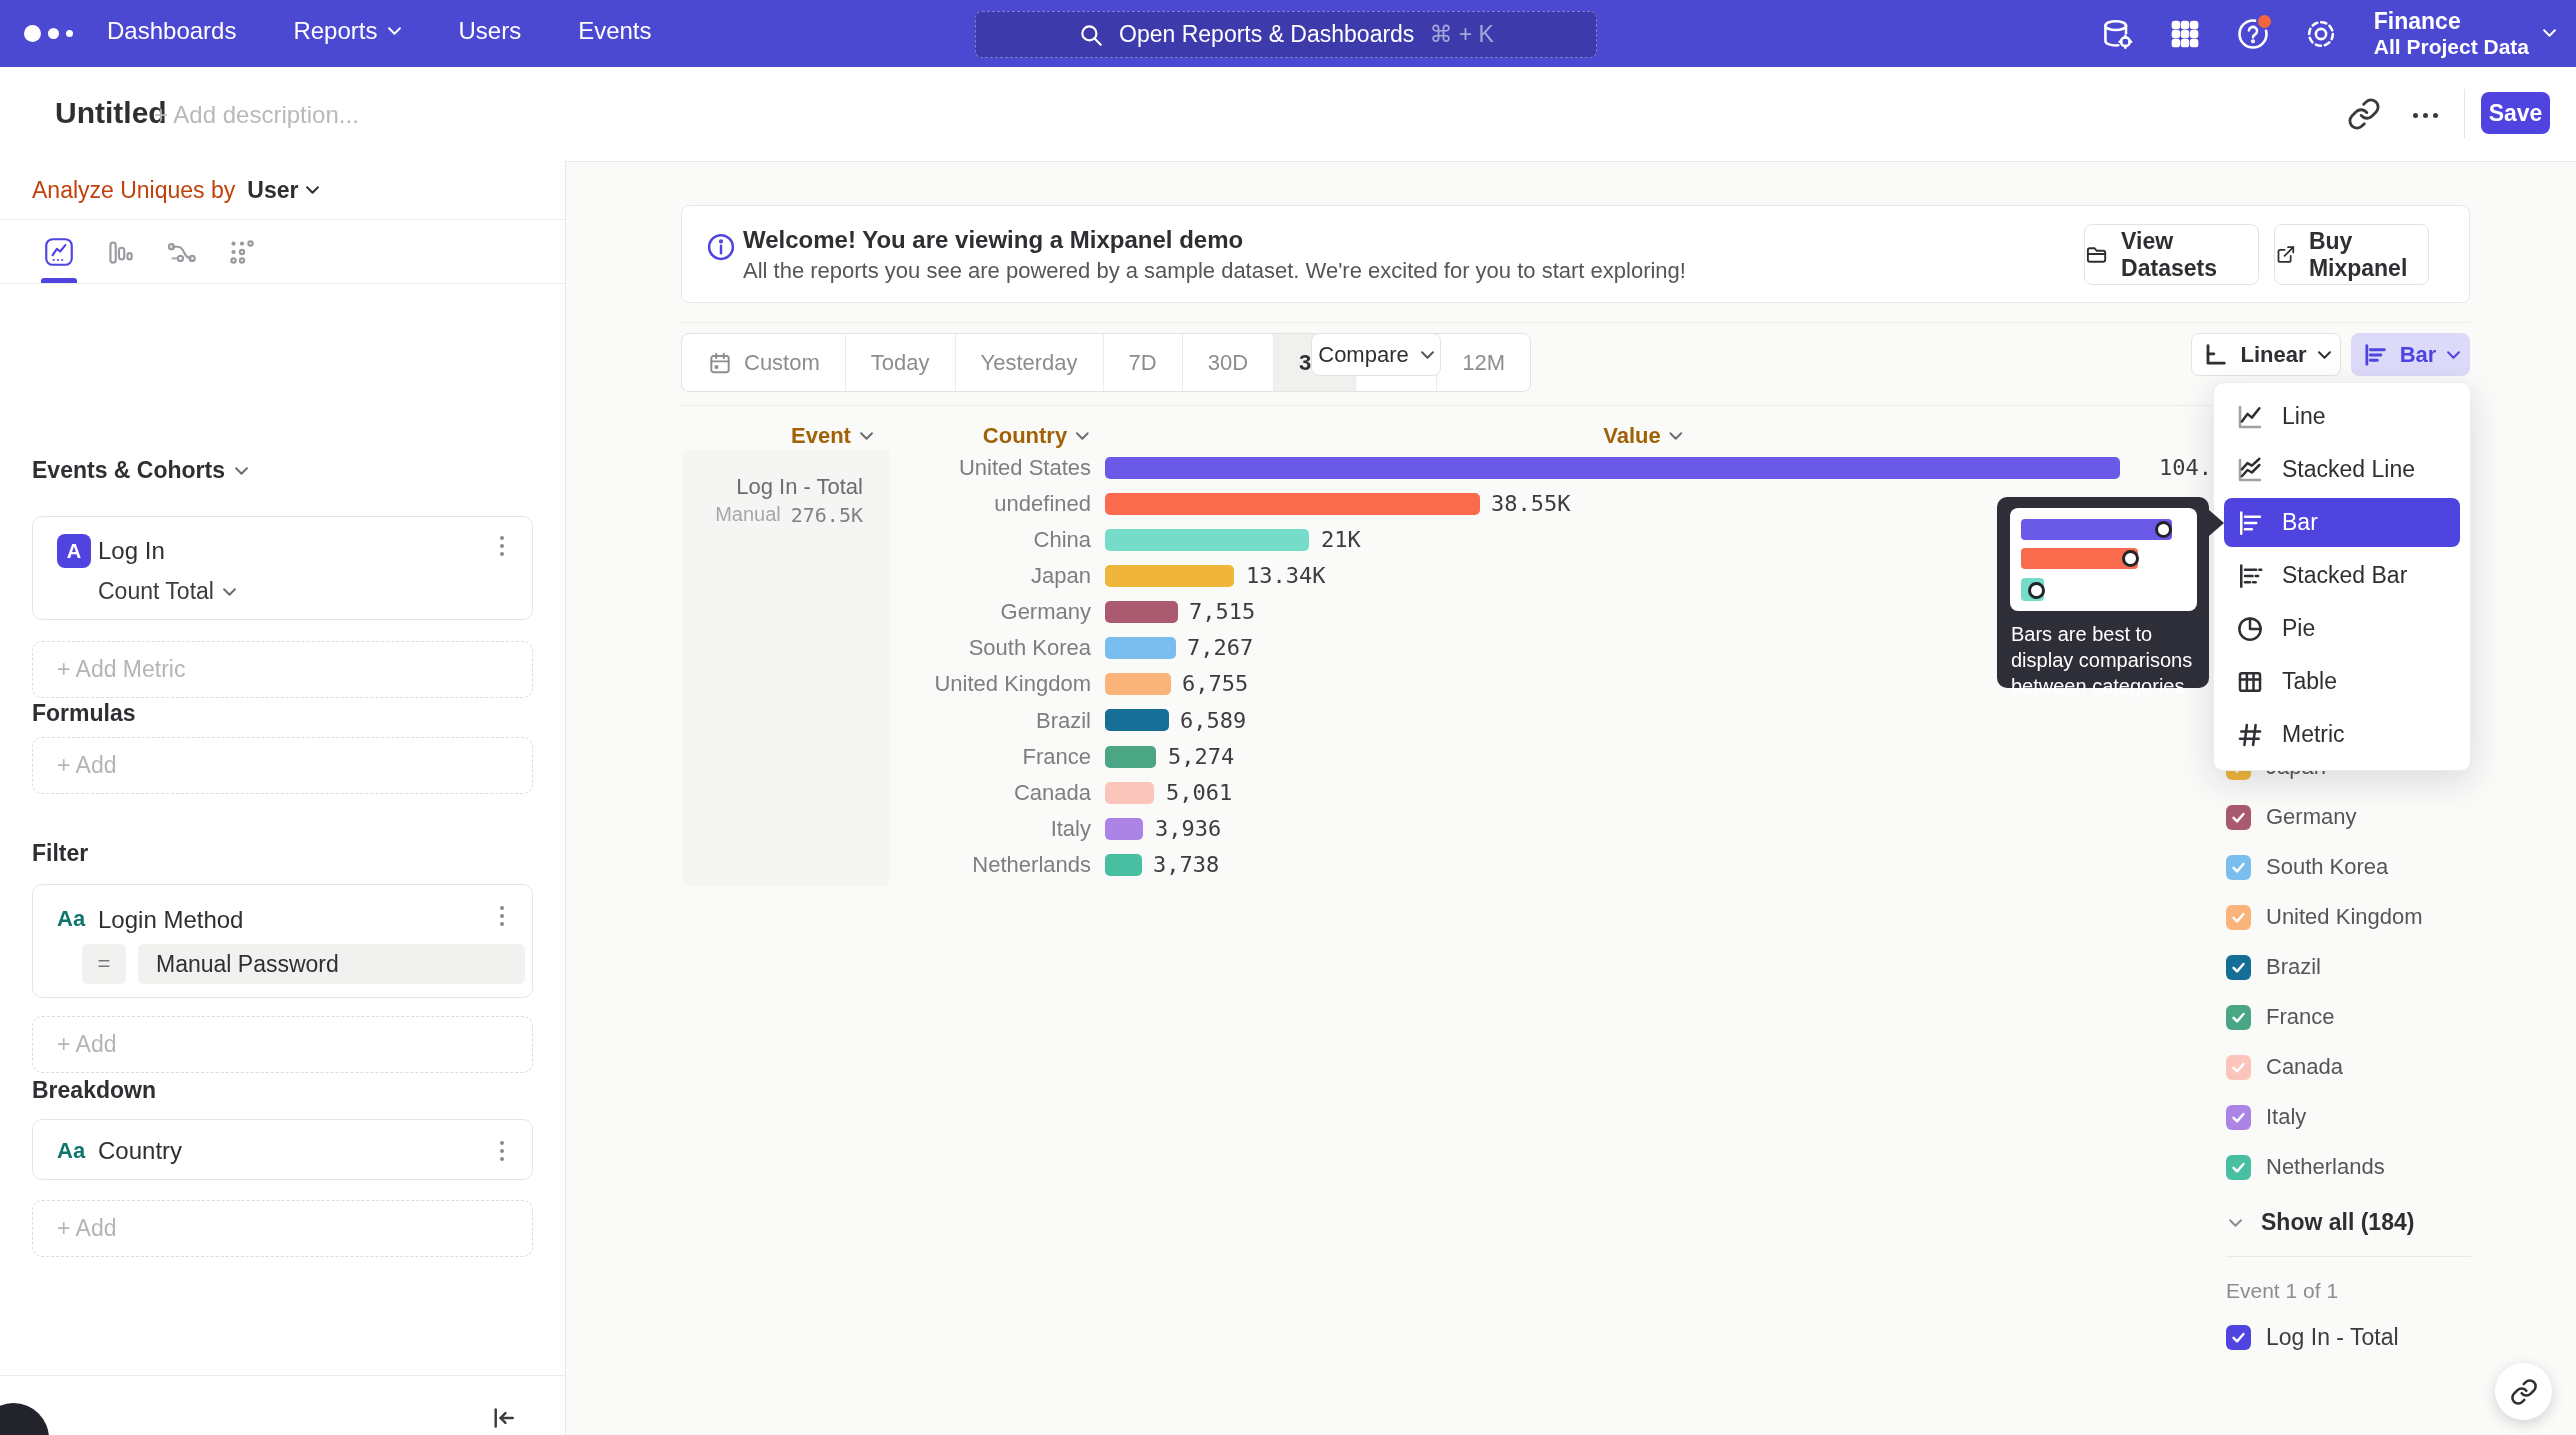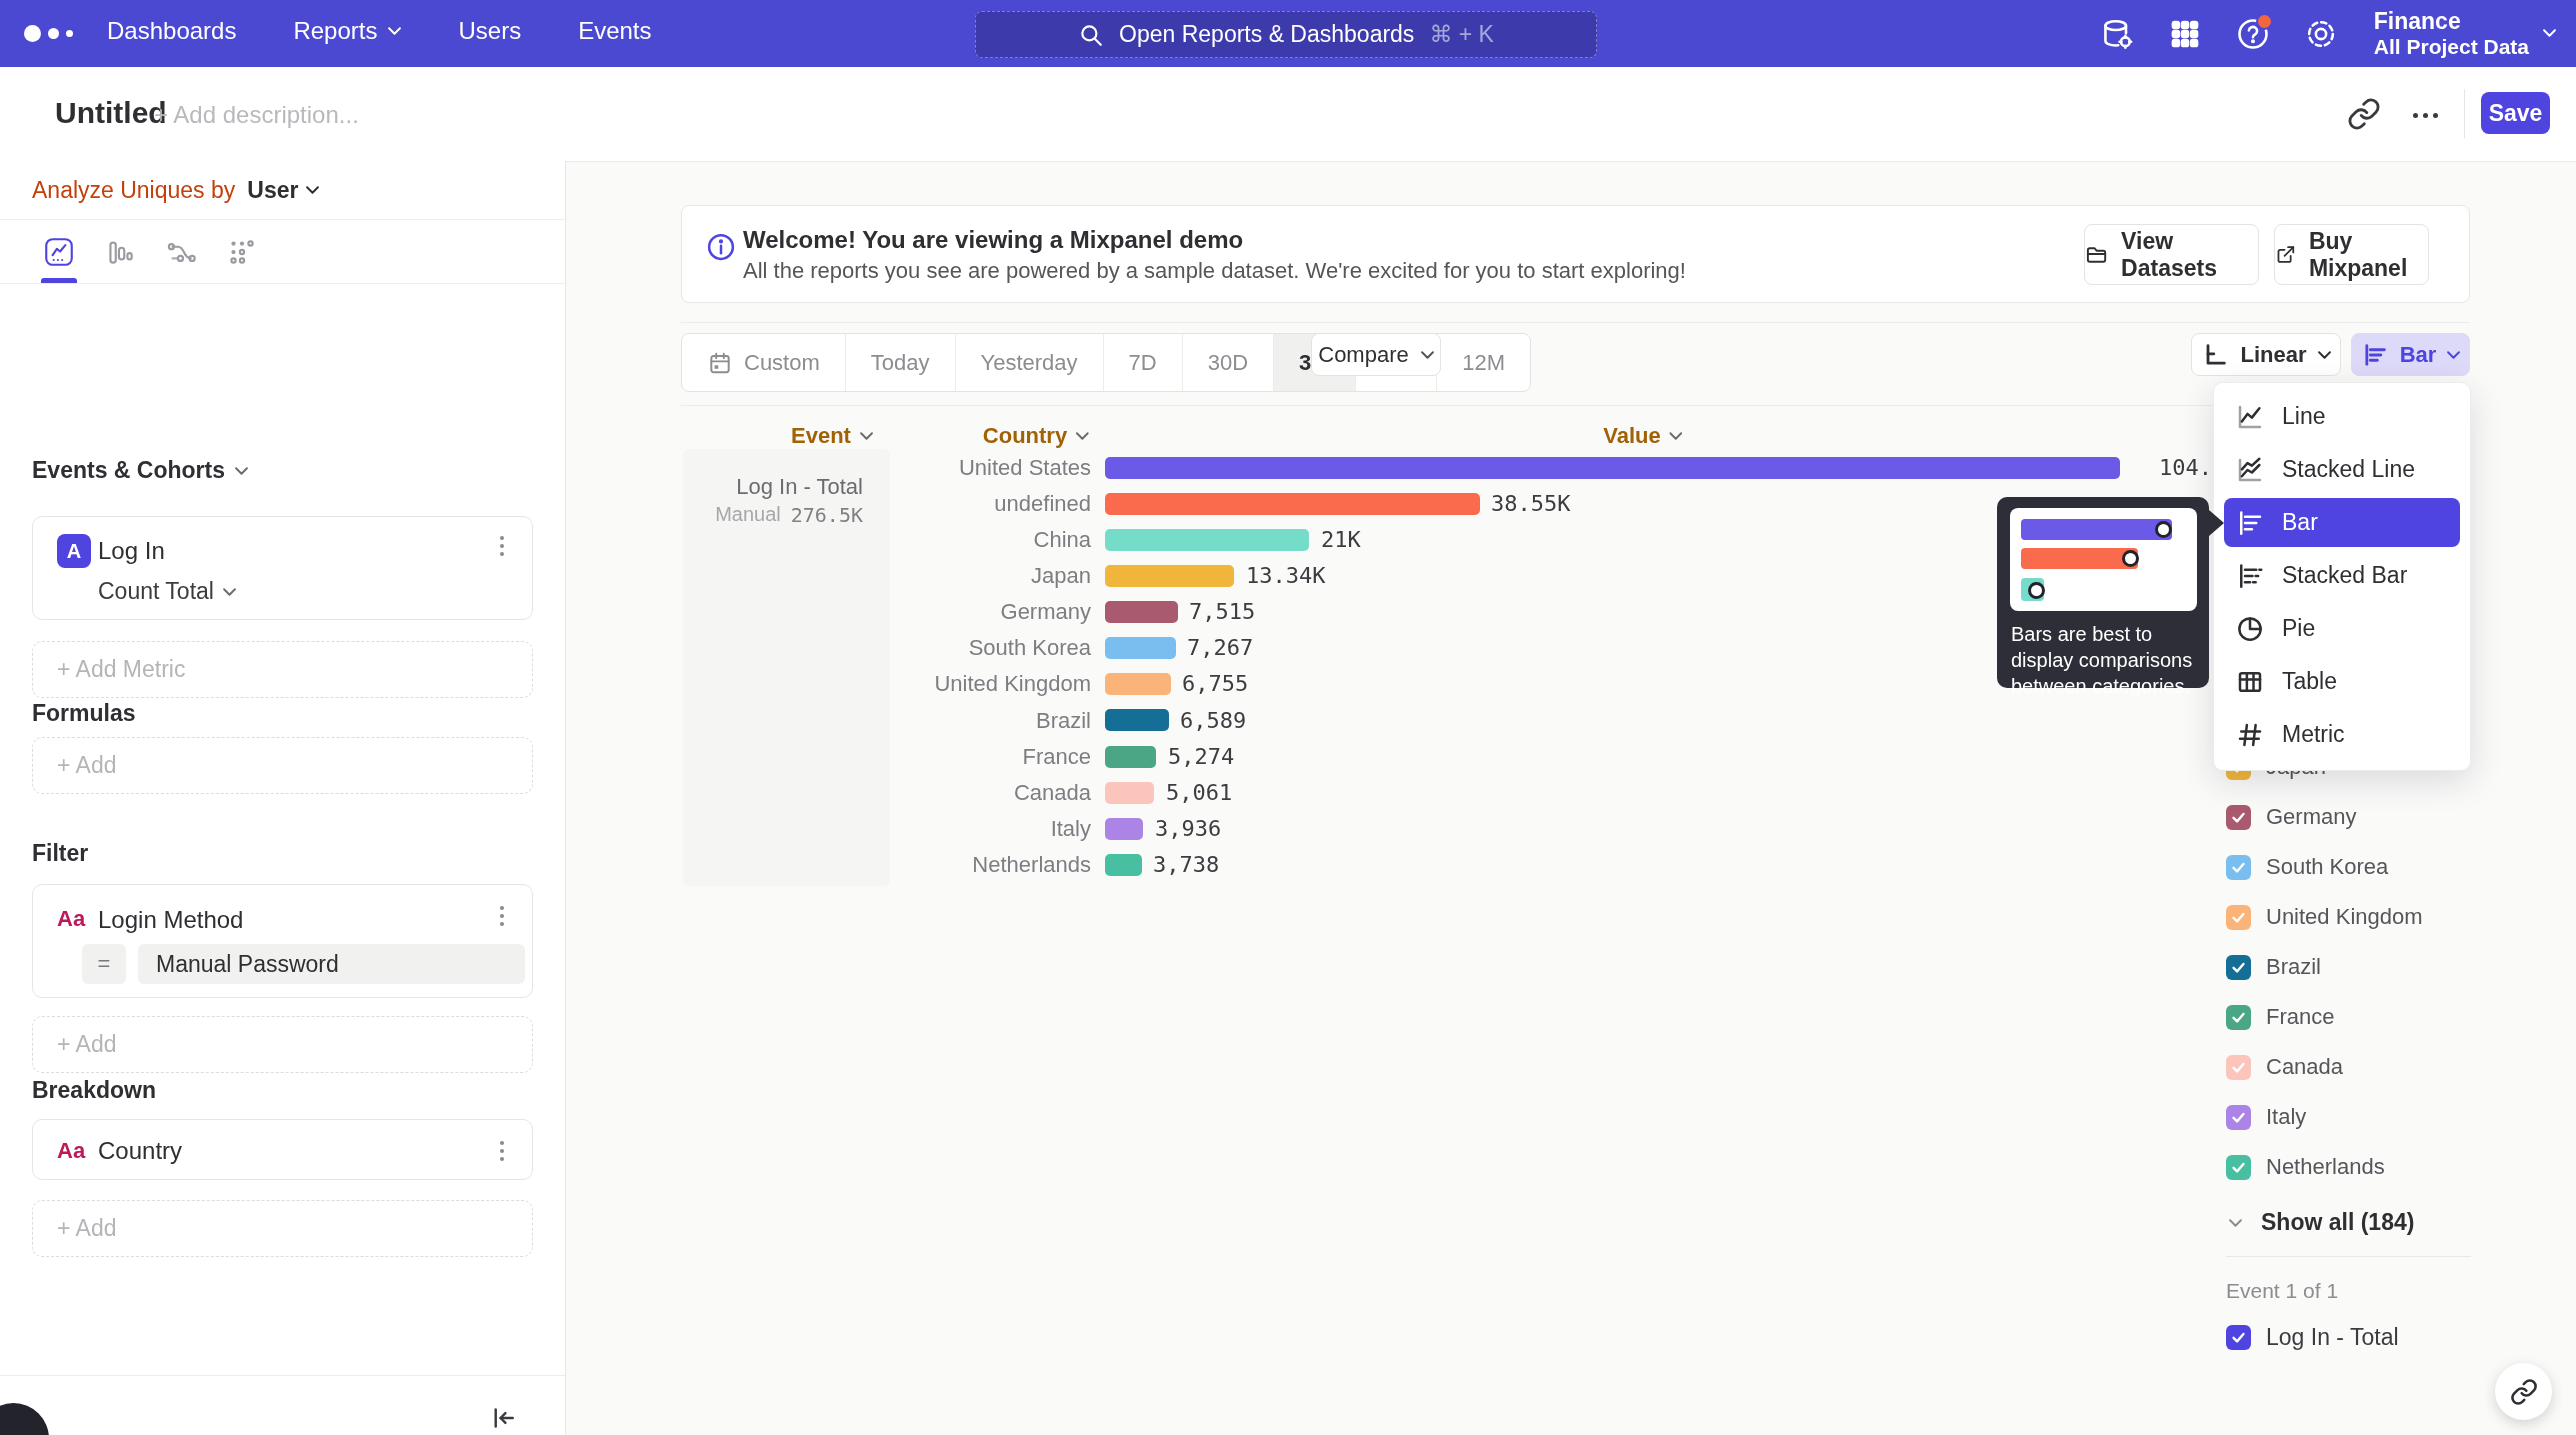--- a/index.html
+++ b/index.html
@@ -51,21 +51,21 @@
   .sb-tab:first-child{margin-left:28px;}
   .sb-tab svg{stroke:currentColor;fill:none;stroke-width:2;stroke-linecap:round;stroke-linejoin:round;}
   .sb-tab.active{color:#4F44E0;}
   .sb-tab.active:after{content:"";position:absolute;left:13px;bottom:0;width:36px;height:5px;border-radius:3px 3px 0 0;background:#4F44E0;}
   .sb-sec-title{position:absolute;left:32px;font-size:23px;font-weight:700;color:#2f2f33;display:flex;align-items:center;gap:10px;}
   .card{position:absolute;left:32px;width:501px;background:#fff;border:1px solid #E5E5E4;border-radius:10px;box-sizing:border-box;}
   .card-add{position:absolute;left:32px;width:501px;height:57px;border:1.5px dashed #DCDCDB;border-radius:10px;
       box-sizing:border-box;display:flex;align-items:center;padding-left:24px;color:#B5B5B9;font-size:23px;cursor:pointer;}
   .badge-a{position:absolute;left:24px;width:34px;height:34px;border-radius:8px;background:#4F44E0;color:#fff;
       font-size:20px;font-weight:700;display:flex;align-items:center;justify-content:center;}
-  .badge-aa{position:absolute;left:24px;font-size:22px;font-weight:700;color:#be185d;}
+  .badge-aa{position:absolute;left:24px;font-size:22px;font-weight:700;color:#0f766e;}
   .card-title{position:absolute;left:65px;font-size:24px;font-weight:500;color:#2f2f33;}
   .kebab{position:absolute;right:18px;width:24px;height:26px;display:flex;flex-direction:column;align-items:center;justify-content:center;gap:4px;cursor:pointer;}
   .kebab i{width:4px;height:4px;border-radius:50%;background:#8A8A8E;}
   .count-total{position:absolute;left:65px;font-size:23px;color:#3B3B40;display:flex;align-items:center;gap:9px;cursor:pointer;}
   .chip{position:absolute;background:#F1F1F0;border-radius:6px;height:40px;display:flex;align-items:center;box-sizing:border-box;}
   .chip.op{left:49px;width:44px;justify-content:center;color:#77777C;font-size:22px;cursor:pointer;}
   .chip.val{left:105px;width:387px;padding-left:18px;color:#2f2f33;font-size:23px;cursor:pointer;}
   .sb-footer-line{position:absolute;left:0;top:1214px;width:565px;height:1px;background:#ECECEB;}
   .collapse-btn{position:absolute;left:486px;top:1240px;width:39px;height:36px;color:#3a3a3e;cursor:pointer;}
   .corner-blob{position:absolute;left:-22px;top:1242px;width:71px;height:71px;border-radius:50%;background:#23242B;}

